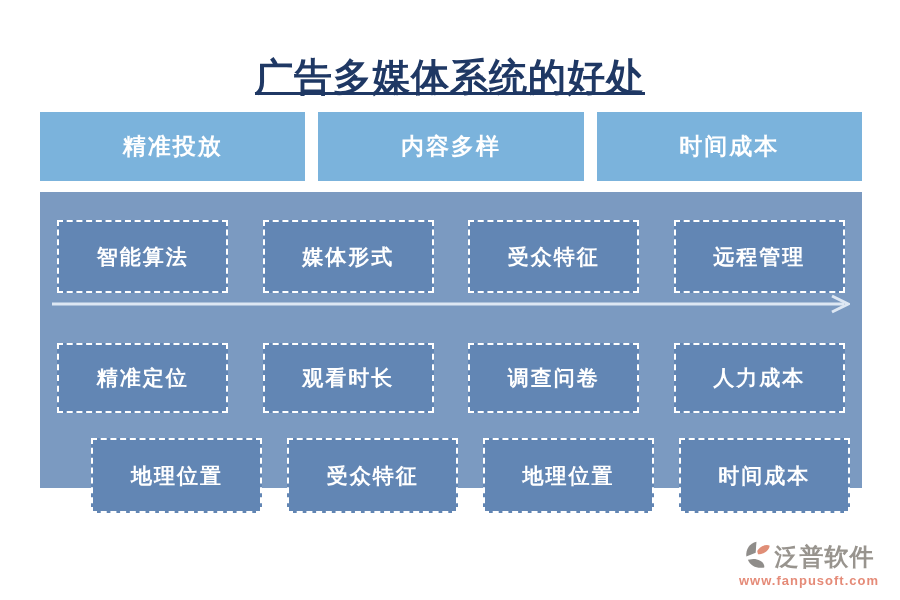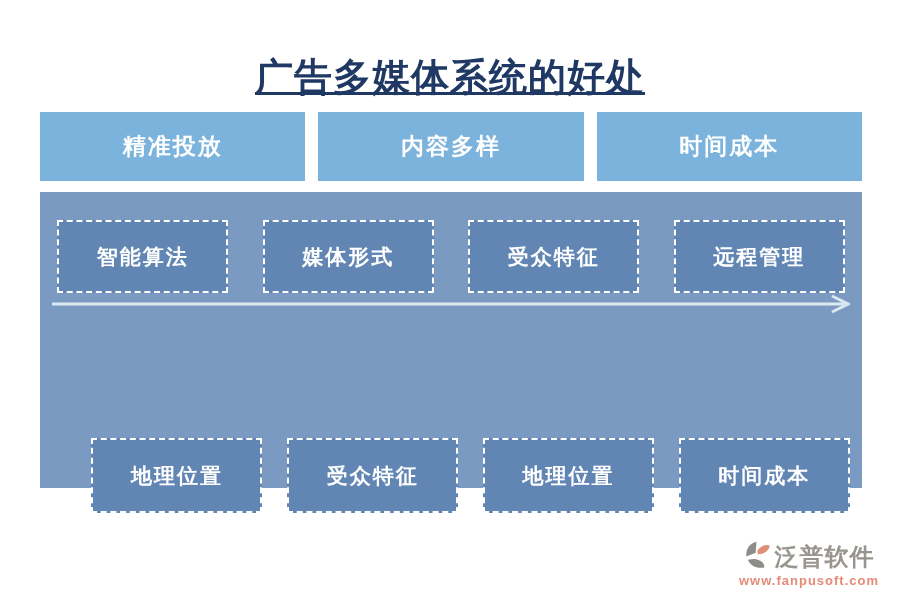--- a/index.html
+++ b/index.html
@@ -83,20 +83,34 @@
       </div>
   </div>
 
   <div class="arrow-wrap">
     <svg width="798" height="20" viewBox="0 0 798 20">
       <line x1="0" y1="10" x2="792" y2="10" stroke="var(--arrow)" stroke-width="3"></line>
       <polyline points="780,2 796,10 780,18" fill="none" stroke="var(--arrow)" stroke-width="3"></polyline>
     </svg>
   </div>
 
+  <div class="row row-2">
+    <div class="slot">
+        <div class="item-box">精准定位</div>
+      </div>
+    <div class="slot">
+        <div class="item-box">观看时长</div>
+      </div>
+    <div class="slot">
+        <div class="item-box">调查问卷</div>
+      </div>
+    <div class="slot">
+        <div class="item-box">人力成本</div>
+      </div>
+  </div>
 
   <div class="row row-3">
     <div class="slot">
         <div class="item-box">地理位置</div>
       </div>
     <div class="slot">
         <div class="item-box">受众特征</div>
       </div>
     <div class="slot">
         <div class="item-box">地理位置</div>

